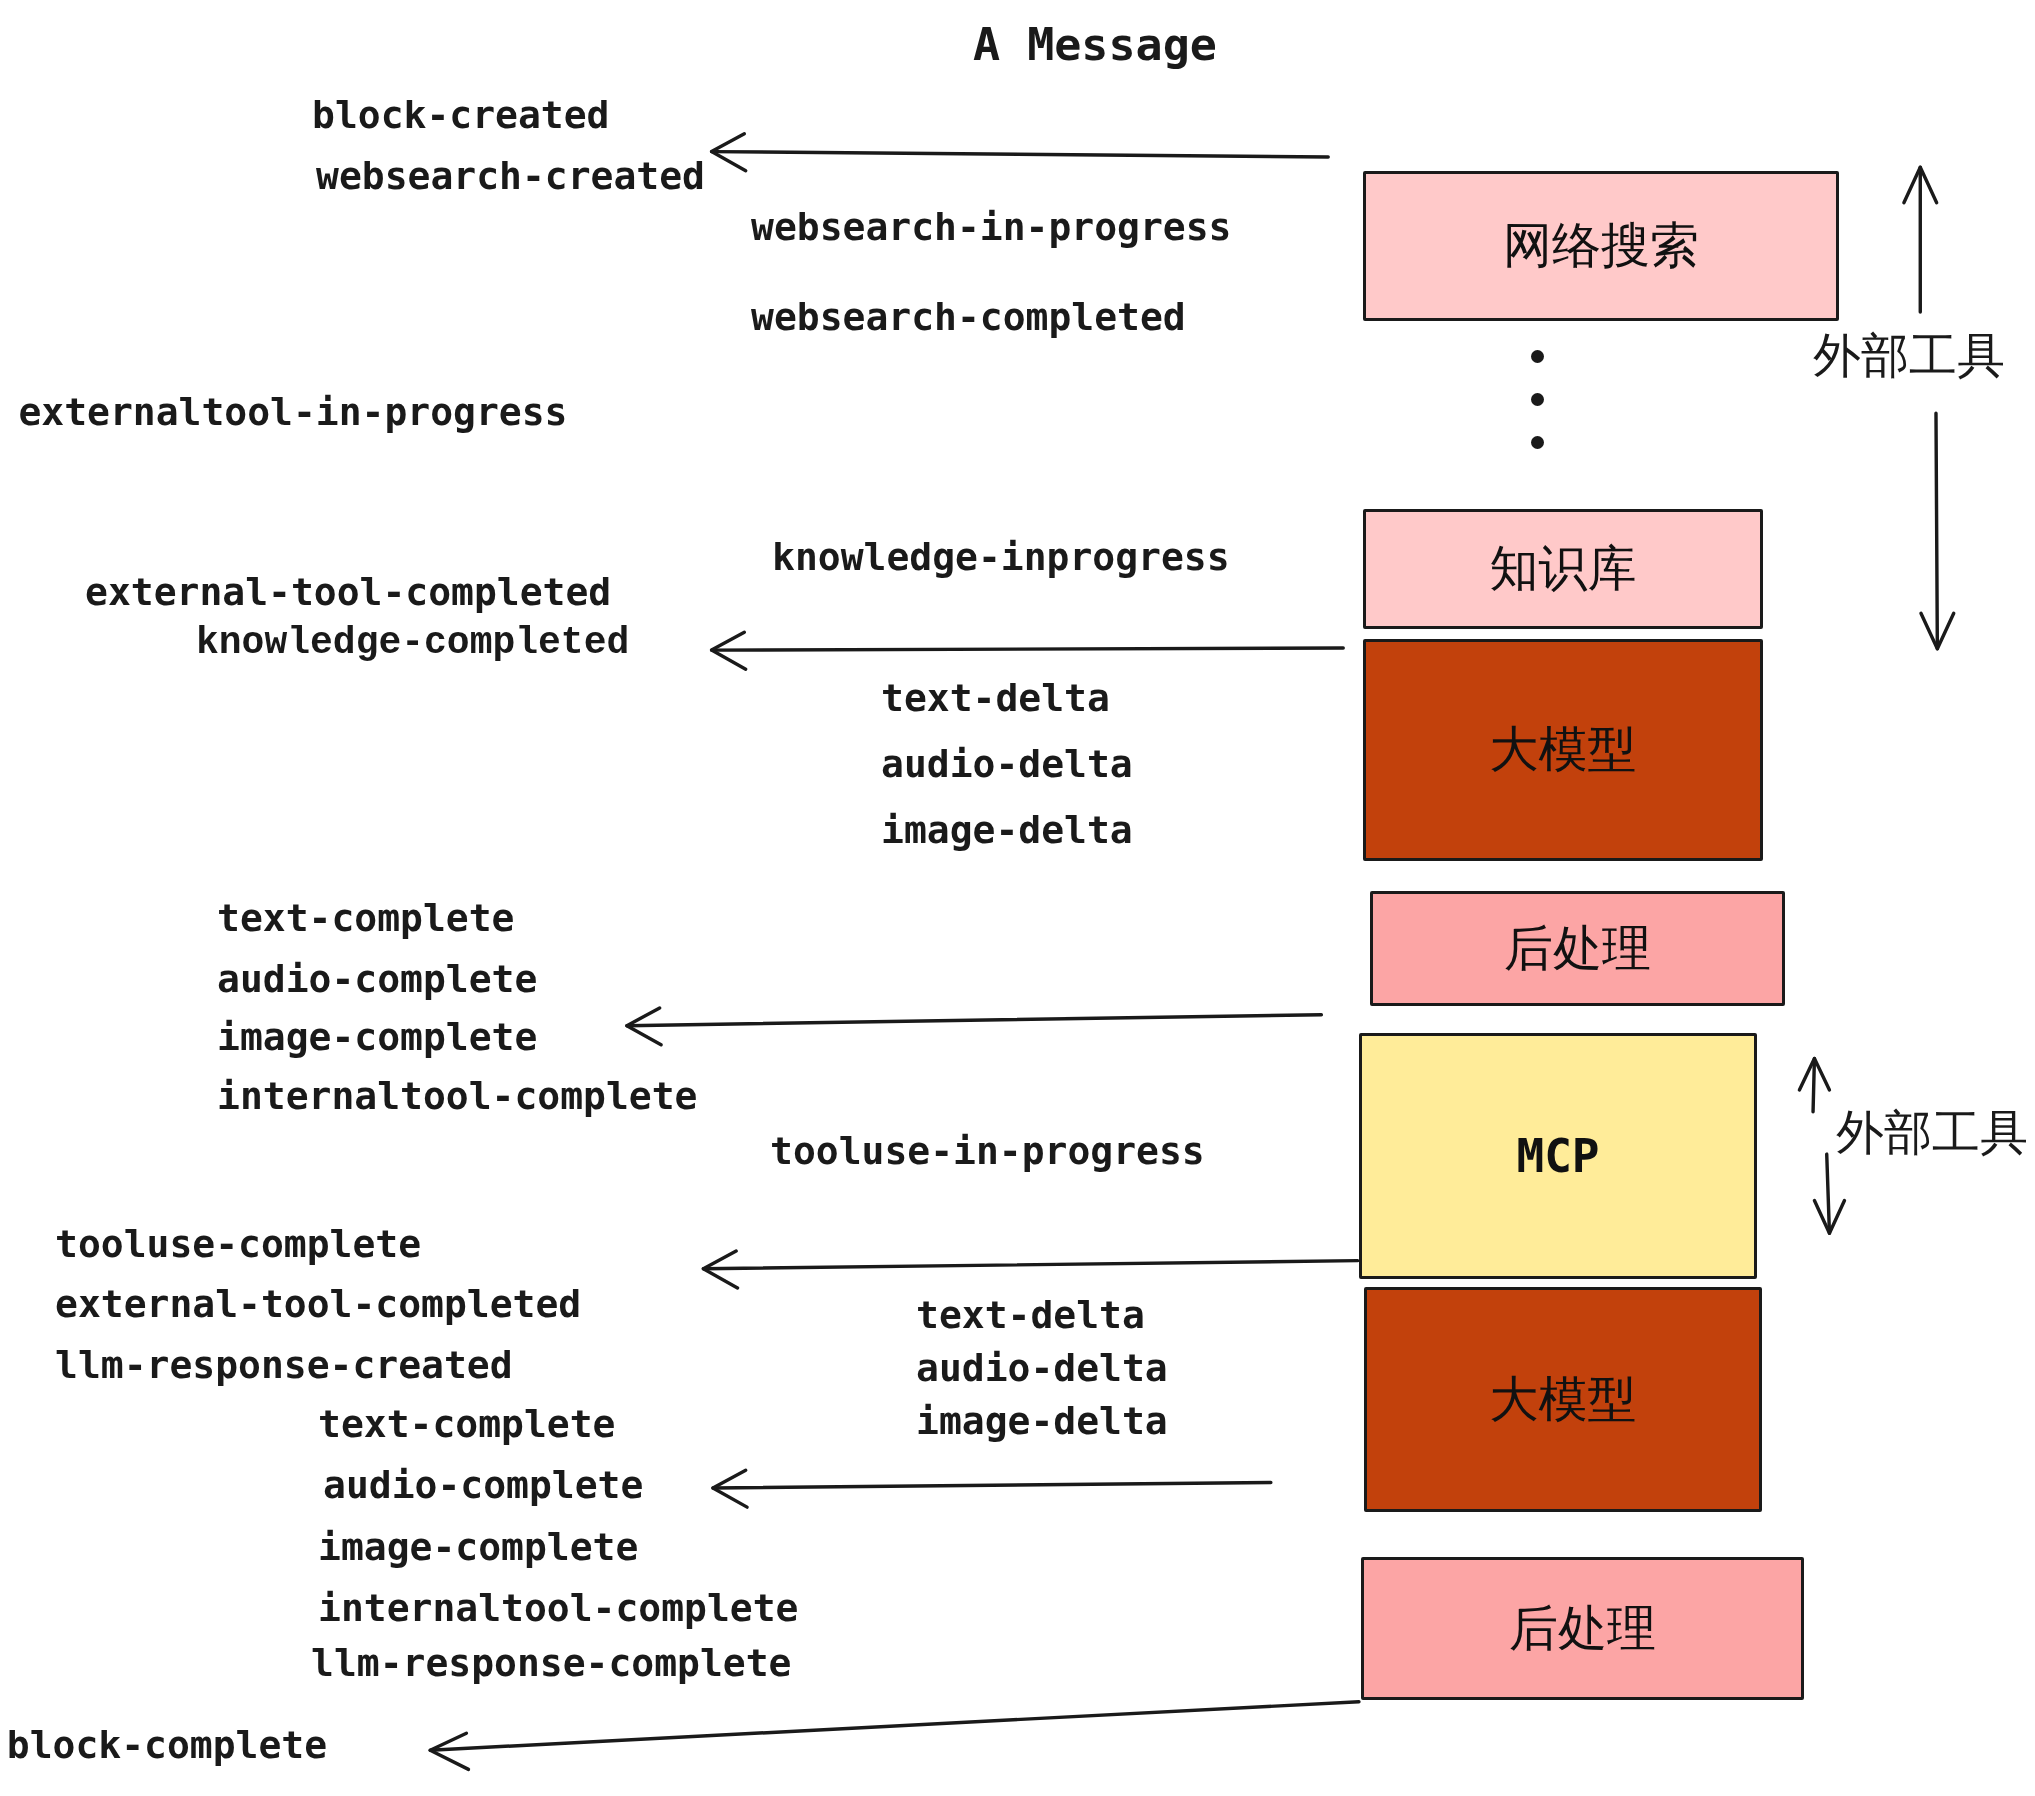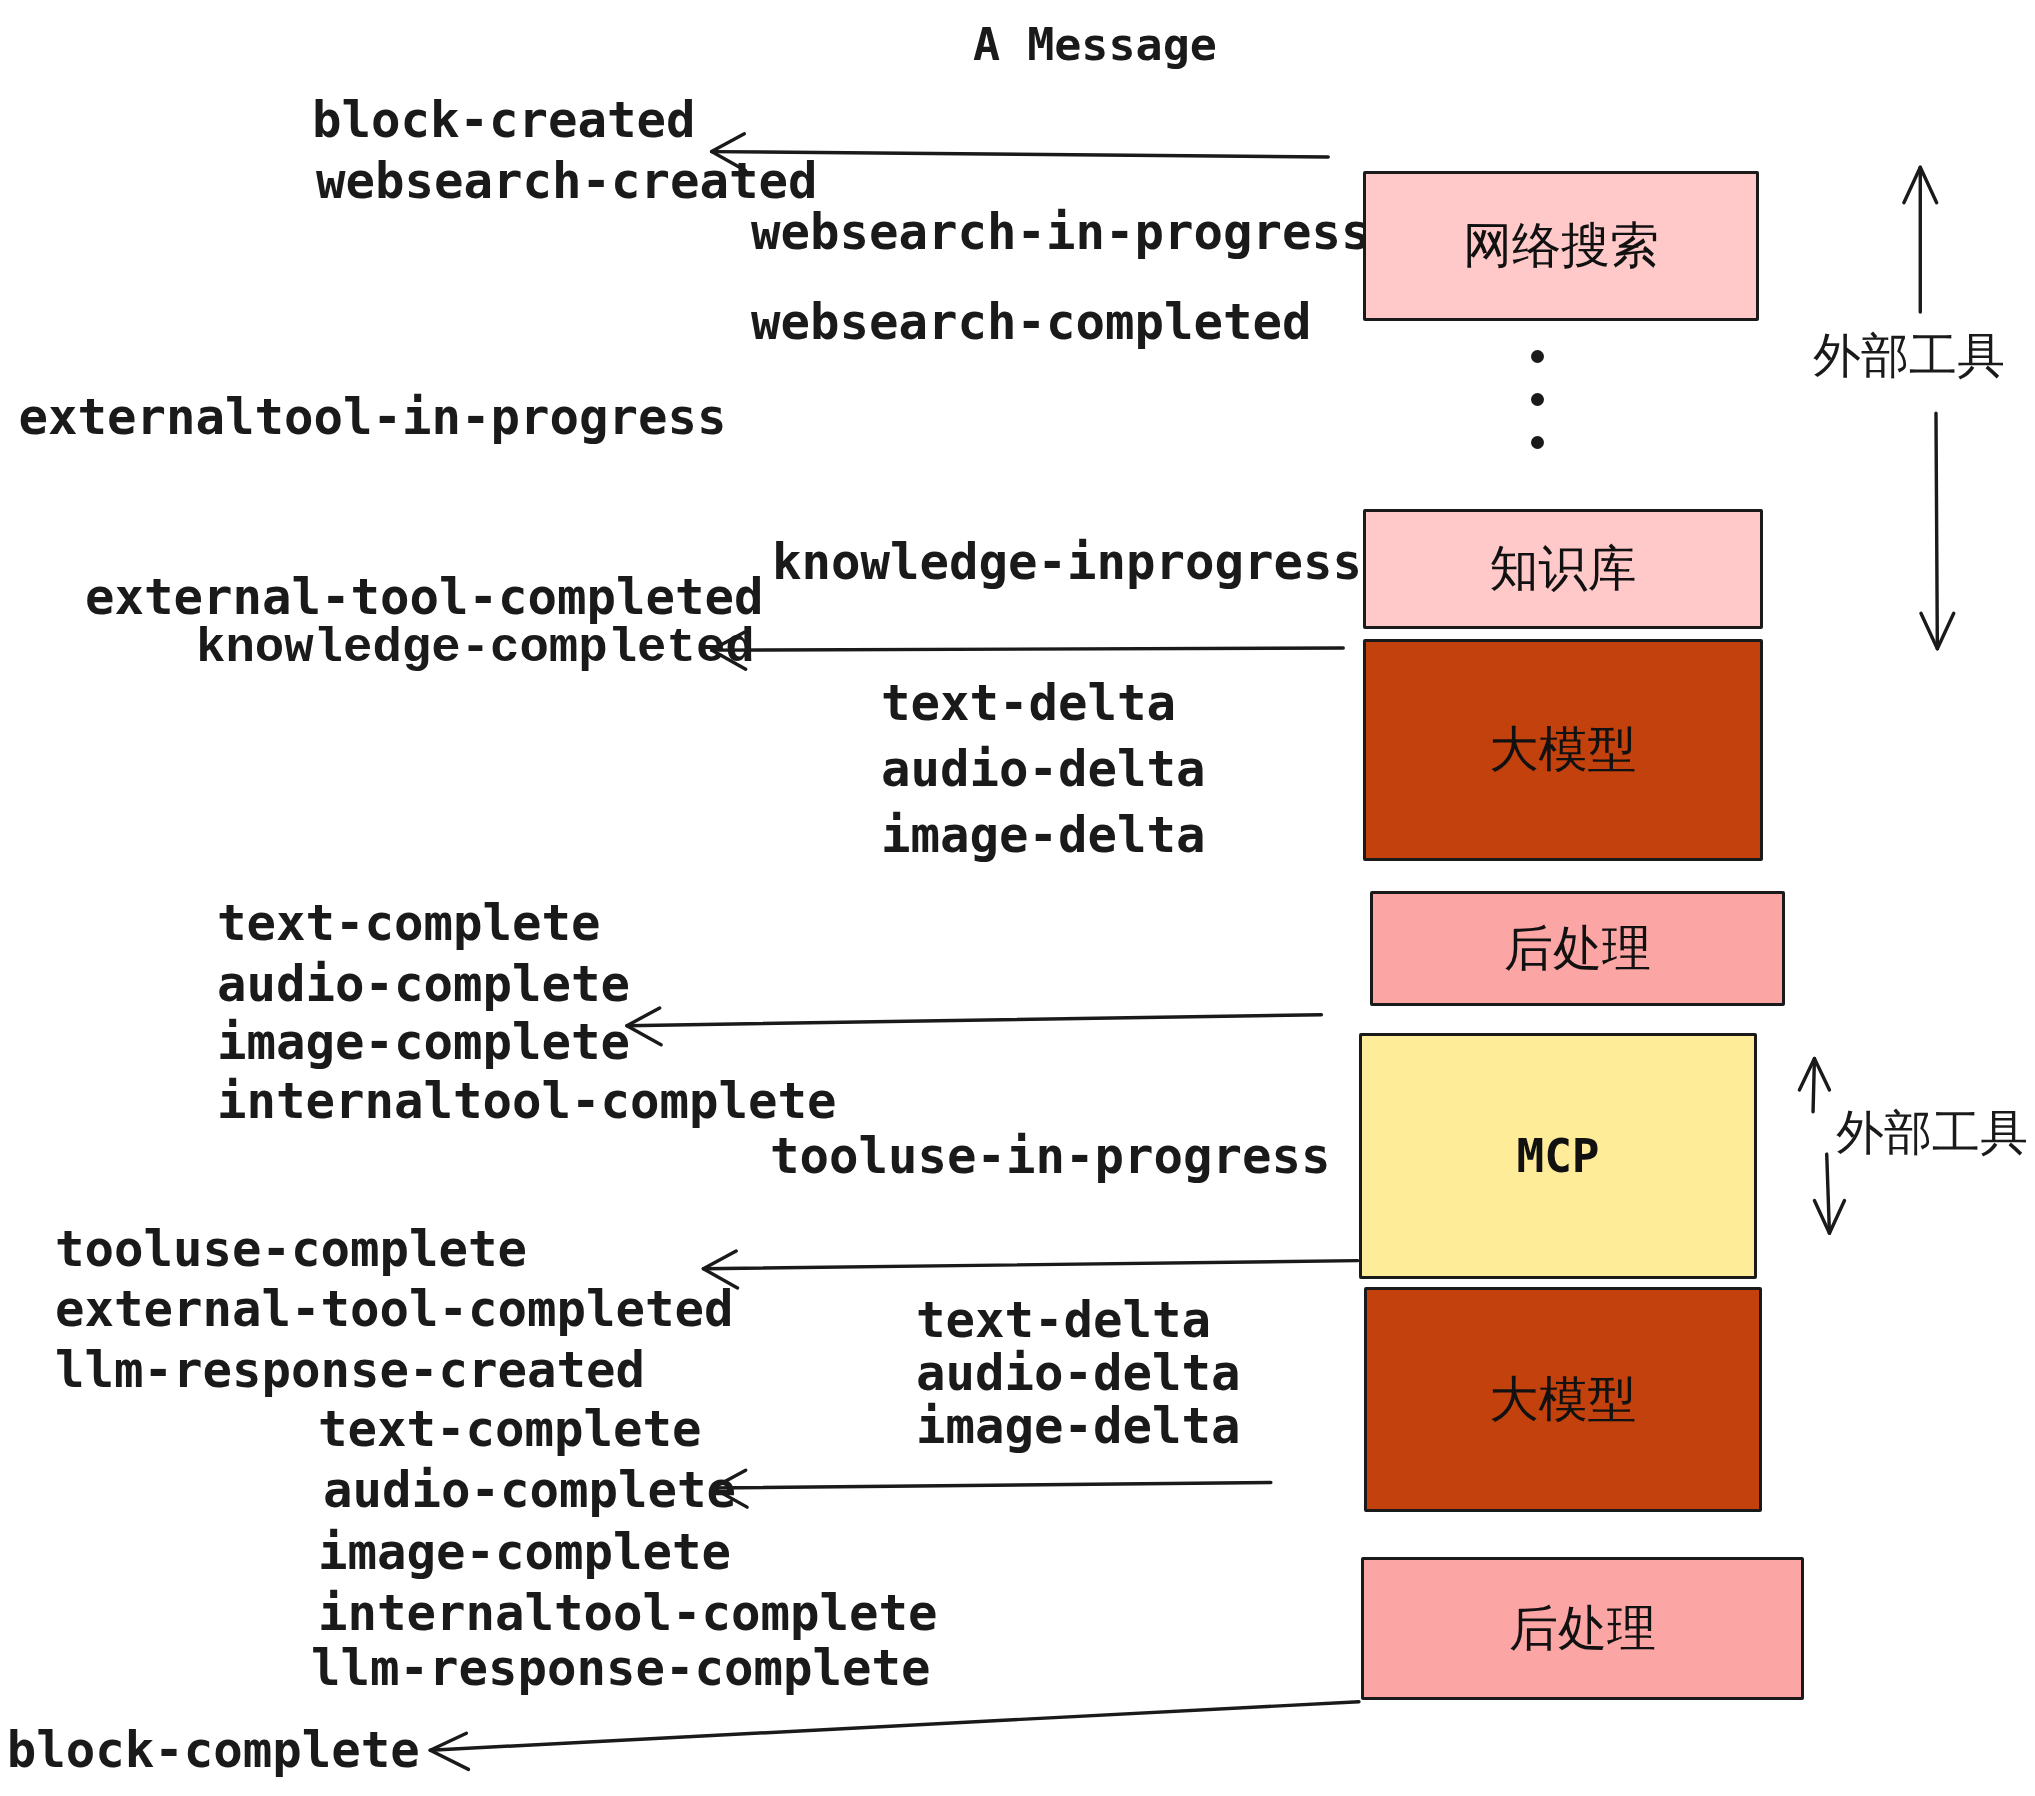--- a/index.html
+++ b/index.html
@@ -7,21 +7,21 @@
     position:relative;
     width:2035px;height:1796px;
     background:#ffffff;
     font-family:"DejaVu Sans Mono","Liberation Mono",monospace;
     color:#1a1a1a;
     overflow:hidden;
   }
   .label{
     position:absolute;
     font-family:"DejaVu Sans Mono","Liberation Mono",monospace;
-    font-size:49px;
+    font-size:38px;
     font-weight:bold;
     line-height:1;
     white-space:nowrap;
     color:#1a1a1a;
   }
   .title{
     font-size:45px;
     font-weight:bold;
   }
   .cn{
@@ -106,21 +106,21 @@
   <div class="label" style="left:916px;top:1402px;">image-delta</div>
 
   <div class="label" style="left:318px;top:1405px;">text-complete</div>
   <div class="label" style="left:323px;top:1466px;">audio-complete</div>
   <div class="label" style="left:318px;top:1528px;">image-complete</div>
   <div class="label" style="left:318px;top:1589px;">internaltool-complete</div>
   <div class="label" style="left:311px;top:1644px;">llm-response-complete</div>
 
   <div class="label" style="left:6.8px;top:1726px;">block-complete</div>
 
-  <div class="box pink" style="left:1363px;top:171px;width:396px;height:150px;">
+  <div class="box pink" style="left:1363px;top:171px;width:476px;height:150px;">
       <span>网络搜索</span>
     </div>
   <div class="box pink" style="left:1363px;top:509px;width:400px;height:120px;">
       <span>知识库</span>
     </div>
   <div class="box green" style="left:1363px;top:639px;width:400px;height:222px;">
       <span>大模型</span>
     </div>
   <div class="box white" style="left:1370px;top:891px;width:415px;height:115px;">
       <span>后处理</span>

